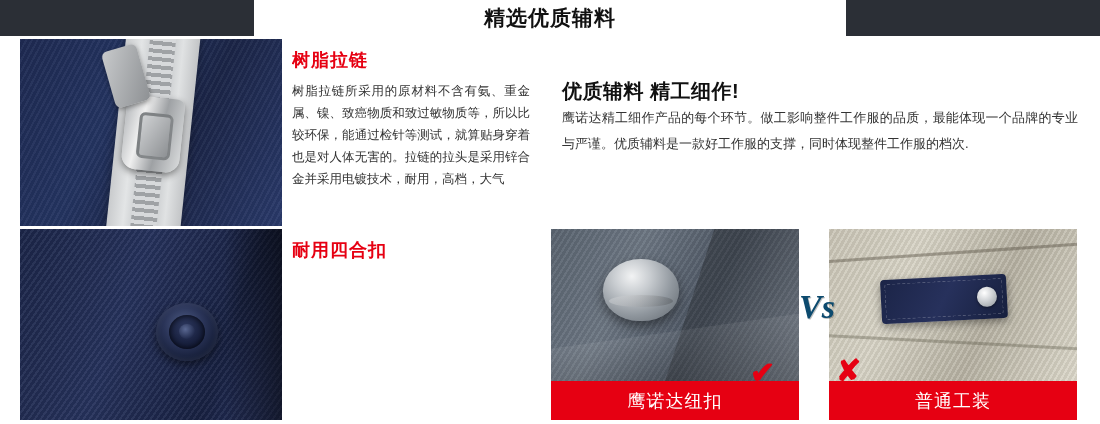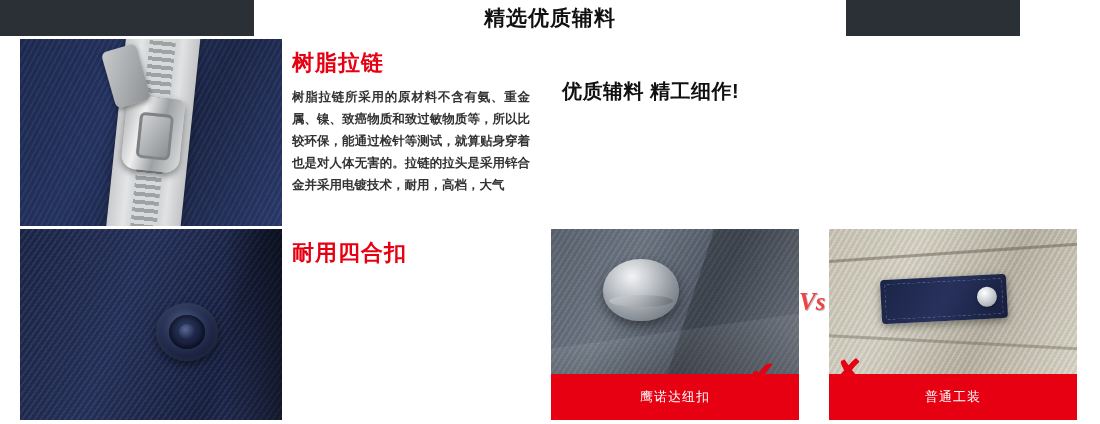--- a/index.html
+++ b/index.html
@@ -12,21 +12,21 @@
     width: 1100px; height: 424px;
     position: relative;
     background: #ffffff;
     overflow: hidden;
   }
 
   
   .header {
     position: absolute;
     left: 0; top: 0;
-    width: 1020px; height: 36px;
+    width: 1100px; height: 36px;
     background: #2b2f36;
     padding-left: 8px;
   }
   .header-bar {
     position: absolute;
     left: 254px; top: 0;
     width: 592px; height: 36px;
     background: #ffffff;
     display: flex; align-items: center; justify-content: center;
   }
@@ -131,30 +131,29 @@
     content: "";
     position: absolute; left: 23px; top: 21px;
     width: 16px; height: 15px;
     border-radius: 50%;
     background: radial-gradient(circle at 40% 35%, #5a6892 0%, #1a2344 80%);
   }
 
   
   .block-title {
     color: #e60012;
-    font-size: 22px;
+    font-size: 18px;
     font-weight: bold;
     letter-spacing: 1px;
   }
   .block-body {
     color: #333333;
     font-size: 12.5px;
     line-height: 22px;
     text-align: justify;
-    font-weight: bold;
   }
   .zipper-text {
     position: absolute;
     left: 292px; top: 48px;
     width: 238px;
   }
   .zipper-text .block-title { margin-bottom: 8px; }
 
   .snap-text {
     position: absolute;
@@ -271,34 +270,35 @@
     right: 10px; top: 12px;
     width: 20px; height: 20px;
     border-radius: 50%;
     background: radial-gradient(circle at 38% 30%, #ffffff 0%, #d3d6d9 40%, #8e9599 100%);
     box-shadow: 0 1px 3px rgba(0,0,0,0.5);
   }
 
   .cmp-caption {
     position: absolute;
     left: 0; bottom: 0;
-    width: 248px; height: 46px;
+    width: 248px; height: 39px;
     background: #e60012;
     color: #ffffff;
-    font-size: 13px;
+    font-size: 18px;
     display: flex; align-items: center; justify-content: center;
     letter-spacing: 1px;
   }
 
   .vs-badge {
     position: absolute;
     left: 799px; top: 288px;
     width: 36px;
-    color: #ef4444;
-    font-size: 25px;
+    text-align: center;
+    color: #0c4a6e;
+    font-size: 34px;
     font-weight: bold;
     font-style: italic;
     font-family: "Liberation Serif", serif;
     text-shadow: 1px 1px 0 rgba(0,0,0,0.25);
   }
 
   .tick {
     position: absolute;
     left: 750px; top: 358px;
     color: #e60012;
@@ -362,20 +362,21 @@
     <div class="dark-edge"></div>
     <div class="snap-btn"></div>
   </div>
 
   <div class="snap-text">
     <div class="block-title">耐用四合扣</div>
   </div>
 
   <div class="promo">
     <div class="promo-title">优质辅料 精工细作!</div>
+    <div class="promo-body">鹰诺达精工细作产品的每个环节。做工影响整件工作服的品质，最能体现一个品牌的专业与严谨。优质辅料是一款好工作服的支撑，同时体现整件工作服的档次.</div>
   </div>
 
   <div class="cmp cmp-left">
     <div class="cmp-photo">
       <div class="tw"></div>
       <div class="fold"></div>
       <div class="fold2"></div>
       <div class="metal-snap"></div>
     </div>
     <div class="cmp-caption">鹰诺达纽扣</div>

